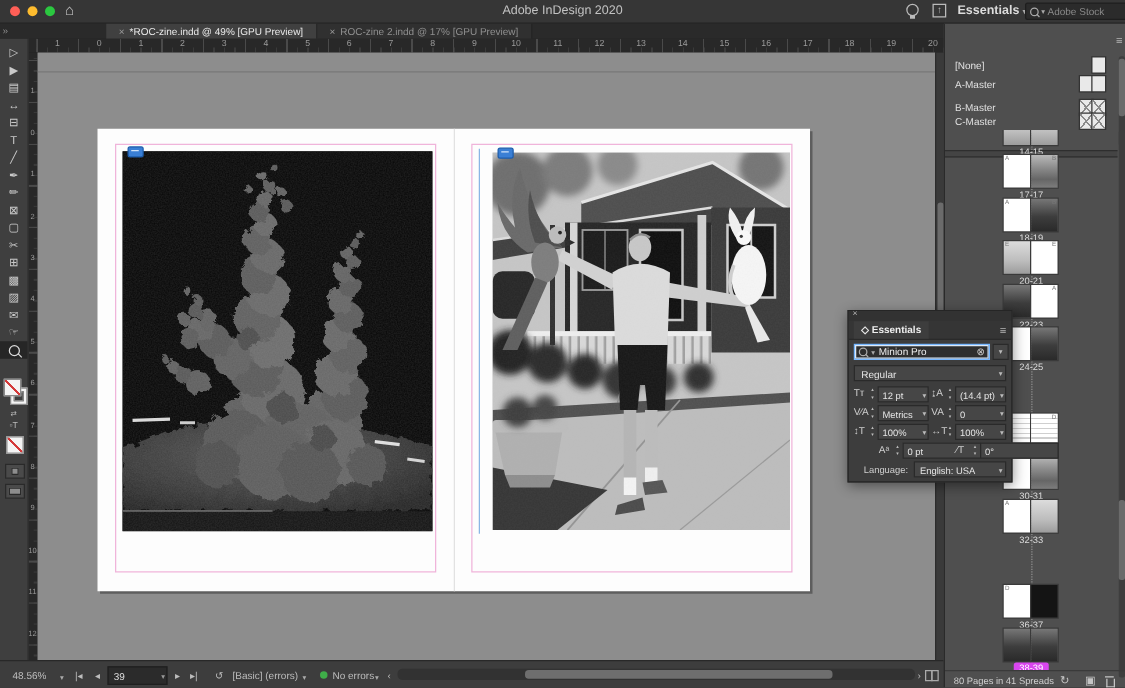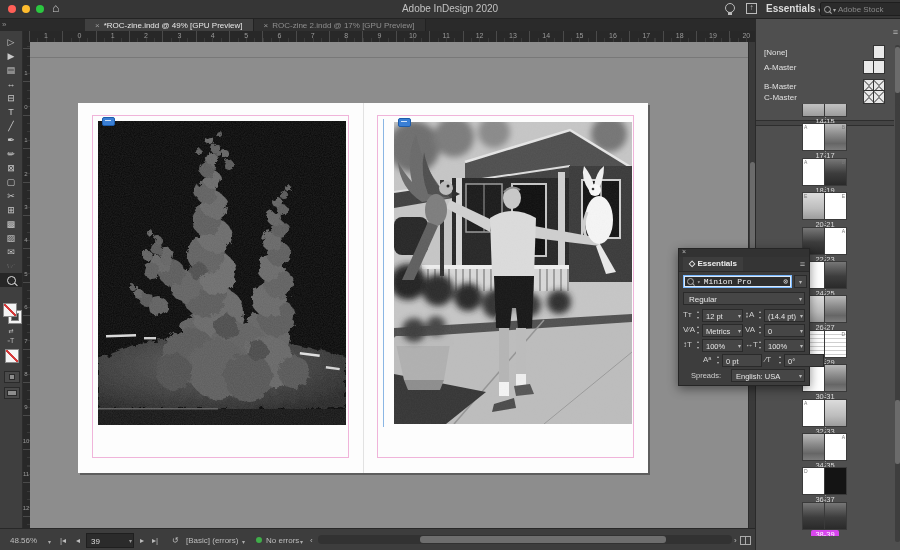--- a/index.html
+++ b/index.html
@@ -138,36 +138,36 @@
   .trash-icon .lid{position:absolute;left:0px;top:0;width:7px;height:1px;background:#c5c5c5;}
   .trash-icon .can{position:absolute;left:1px;top:2px;width:5px;height:6px;border:1px solid #c5c5c5;border-top:none;}
 
   
   #charpanel{left:678px;top:248px;width:130px;height:136px;background:#3d3d3d;border:1px solid #252525;box-shadow:0 3px 10px rgba(0,0,0,.45);z-index:50;}
   #cp-framebar{position:absolute;left:0;top:0;width:130px;height:8px;background:#323232;}
   #cp-framebar .x{position:absolute;left:3px;top:-1px;font-size:7px;color:#bbb;}
   #cp-tabrow{position:absolute;left:0;top:8px;width:130px;height:14px;background:#353535;border-bottom:1px solid #2a2a2a;}
   #cp-tabrow .tab{position:absolute;left:4px;top:0;height:14px;padding:0 6px;background:#3d3d3d;font-size:8px;line-height:14px;color:#eee;font-weight:bold;}
   #cp-tabrow .menu{position:absolute;right:4px;top:2px;font-size:9px;color:#b5b5b5;}
-  #cp-font{position:absolute;left:4px;top:26px;width:109px;height:13px;background:#2e2e2e;border:1px solid #77b7ff;box-shadow:0 0 0 1px #dce9f7 inset;display:flex;align-items:center;gap:3px;padding:0 3px;box-sizing:border-box;font-family:Liberation Mono, monospace;}
+  #cp-font{position:absolute;left:4px;top:26px;width:109px;height:13px;background:#2e2e2e;border:1px solid #77b7ff;box-shadow:0 0 0 1px #dce9f7 inset;display:flex;align-items:center;gap:3px;padding:0 3px;box-sizing:border-box;}
   #cp-font .name{font-size:8px;color:#f0f0f0;flex:1;}
   #cp-font .clr{font-size:8px;color:#ccc;}
   .dd-box{position:absolute;width:13px;height:13px;background:#464646;border:1px solid #2a2a2a;text-align:center;font-size:6px;line-height:13px;color:#bbb;box-sizing:border-box;}
   #cp-style{position:absolute;left:4px;top:43px;width:122px;height:13px;background:#464646;border:1px solid #2a2a2a;box-sizing:border-box;}
   #cp-style .val{position:absolute;left:5px;top:2px;font-size:8px;color:#e5e5e5;}
   #cp-style .dd{position:absolute;right:2px;top:2px;font-size:6px;color:#bbb;}
   .cp-row{position:absolute;left:4px;width:122px;height:13px;}
   .cp-cell{position:absolute;top:0;width:60px;height:13px;}
   .cp-cell.R{left:62px;}
   .cp-cell .cico{position:absolute;left:0;top:1px;font-size:8px;color:#cfcfcf;font-style:normal;}
   .cp-cell .stp{position:absolute;left:12px;top:0px;font-size:4px;color:#bbb;line-height:6px;width:6px;text-align:center;}
   .cp-field{position:absolute;left:19px;top:0;width:41px;height:13px;background:#464646;border:1px solid #2a2a2a;box-sizing:border-box;}
   .cp-field .v{position:absolute;left:3px;top:2px;font-size:7.5px;color:#e5e5e5;white-space:nowrap;}
   .cp-field .dd{position:absolute;right:1px;top:2px;font-size:6px;color:#bbb;}
-  .cp-field.nodd{width:40px;}
+  .cp-field.nodd{width:63px;}
   #cp-lang-row{position:absolute;left:4px;top:120px;width:122px;height:13px;}
   #cp-lang-label{position:absolute;left:8px;top:2px;font-size:7.5px;color:#cfcfcf;}
   #cp-lang{position:absolute;left:48px;top:0;width:74px;height:13px;background:#464646;border:1px solid #2a2a2a;box-sizing:border-box;}
   #cp-lang .v{position:absolute;left:4px;top:2px;font-size:7.5px;color:#e5e5e5;}
   #cp-lang .dd{position:absolute;right:2px;top:2px;font-size:6px;color:#bbb;}
 </style>
 </head>
 <body>
 
 <div id="titlebar" class="abs">
@@ -598,29 +598,20 @@
       </div>
       <div class="spread-item" style="top: 158px;">
         <div class="spread-thumb">
           <span class="sp-page blank">
             <span class="ltr L">A</span>
           </span>
           <span class="sp-page image-dark"></span>
         </div>
         <div class="spread-label"><span class="chip">24-25</span></div>
       </div>
-      <div class="spread-item" style="top: 192.4px;">
-        <div class="spread-thumb">
-          <span class="sp-page image-light">
-            <span class="ltr L">E</span>
-          </span>
-          <span class="sp-page image"></span>
-        </div>
-        <div class="spread-label"><span class="chip">26-27</span></div>
-      </div>
       <div class="spread-item" style="top: 226.8px;">
         <div class="spread-thumb">
           <span class="sp-page text">
             <span class="ltr L">D</span>
           </span>
           <span class="sp-page text">
             <span class="ltr R">D</span>
           </span>
         </div>
         <div class="spread-label"><span class="chip">28-29</span></div>
@@ -636,49 +627,49 @@
       </div>
       <div class="spread-item" style="top: 295.6px;">
         <div class="spread-thumb">
           <span class="sp-page blank">
             <span class="ltr L">A</span>
           </span>
           <span class="sp-page image-light"></span>
         </div>
         <div class="spread-label"><span class="chip">32-33</span></div>
       </div>
-      <div class="spread-item" style="top: 330px;">
-        <div class="spread-thumb">
-          <span class="sp-page image"></span>
-          <span class="sp-page blank">
-            <span class="ltr R">A</span>
-          </span>
-        </div>
-        <div class="spread-label"><span class="chip">34-35</span></div>
-      </div>
       <div class="spread-item" style="top: 364.4px;">
         <div class="spread-thumb">
           <span class="sp-page blank">
             <span class="ltr L">D</span>
           </span>
           <span class="sp-page black"></span>
         </div>
         <div class="spread-label"><span class="chip">36-37</span></div>
       </div>
       <div class="spread-item" style="top: 398.8px;">
         <div class="spread-thumb">
           <span class="sp-page image-dark"></span>
           <span class="sp-page image-dark"></span>
         </div>
         <div class="spread-label selected"><span class="chip">38-39</span></div>
       </div>
     </div>
   <div id="pages-scroll">
       <div class="thumb" style="top:296px;height:64px;"></div>
     </div>
+  <div id="panel-footer">
+    <span class="txt">80 Pages in 41 Spreads</span>
+    <span class="fic" style="left:92px;">↻</span>
+    <span class="fic" style="left:112px;">▣</span>
+    <span class="trash-icon" style="left:128px;top:4px;">
+        <span class="lid"></span>
+        <span class="can"></span>
+      </span>
+  </div>
 </div>
 
 <div id="charpanel" class="abs">
   <div id="cp-framebar">
     <span class="x">×</span>
   </div>
   <div id="cp-tabrow">
     <span class="tab">
       <span>◇</span>
       <span>Essentials</span>
@@ -760,19 +751,19 @@
       </div>
       <div class="cp-cell R">
         <span class="cico">⁄T</span>
         <span class="stp">▴<br>▾</span>
         <span class="cp-field nodd">
           <span class="v">0°</span>
         </span>
       </div>
     </div>
   <div id="cp-lang-row">
-    <span id="cp-lang-label">Spreads:</span>
+    <span id="cp-lang-label">Language:</span>
     <div id="cp-lang">
       <span class="v">English: USA</span>
       <span class="dd">▾</span>
     </div>
   </div>
 </div>
 
 </body></html>

